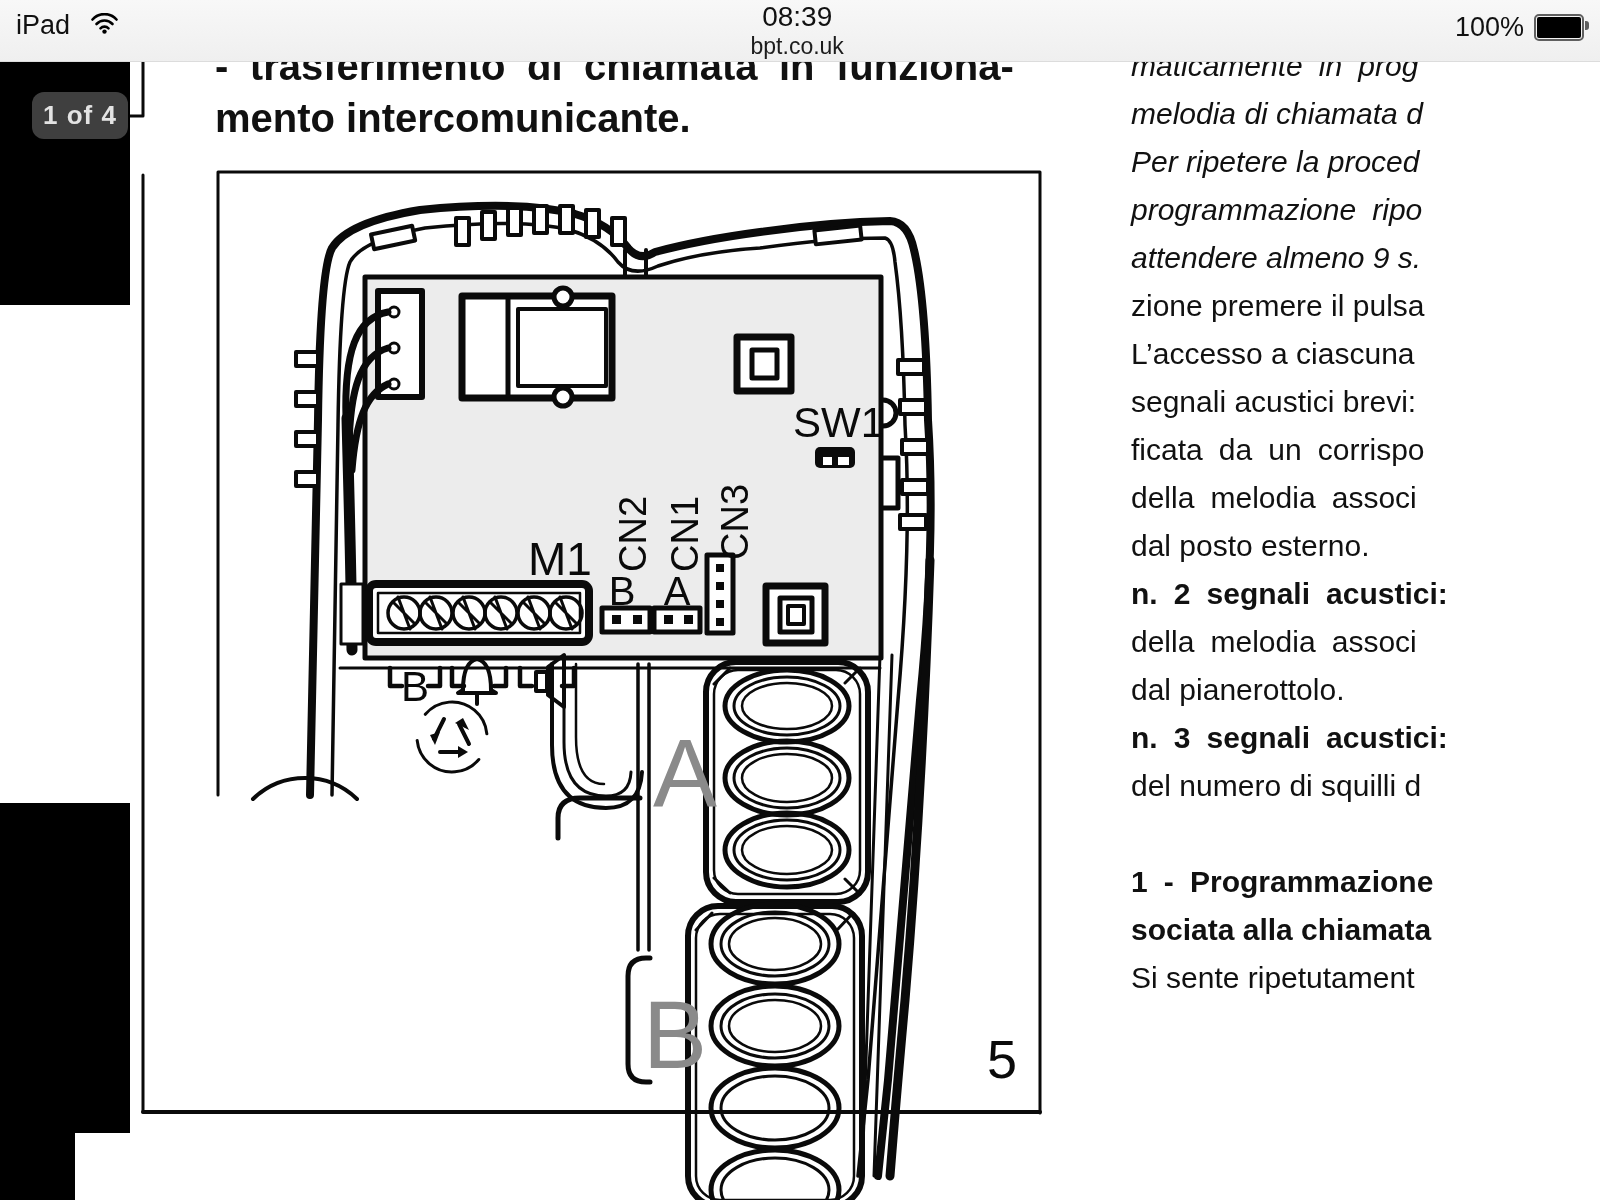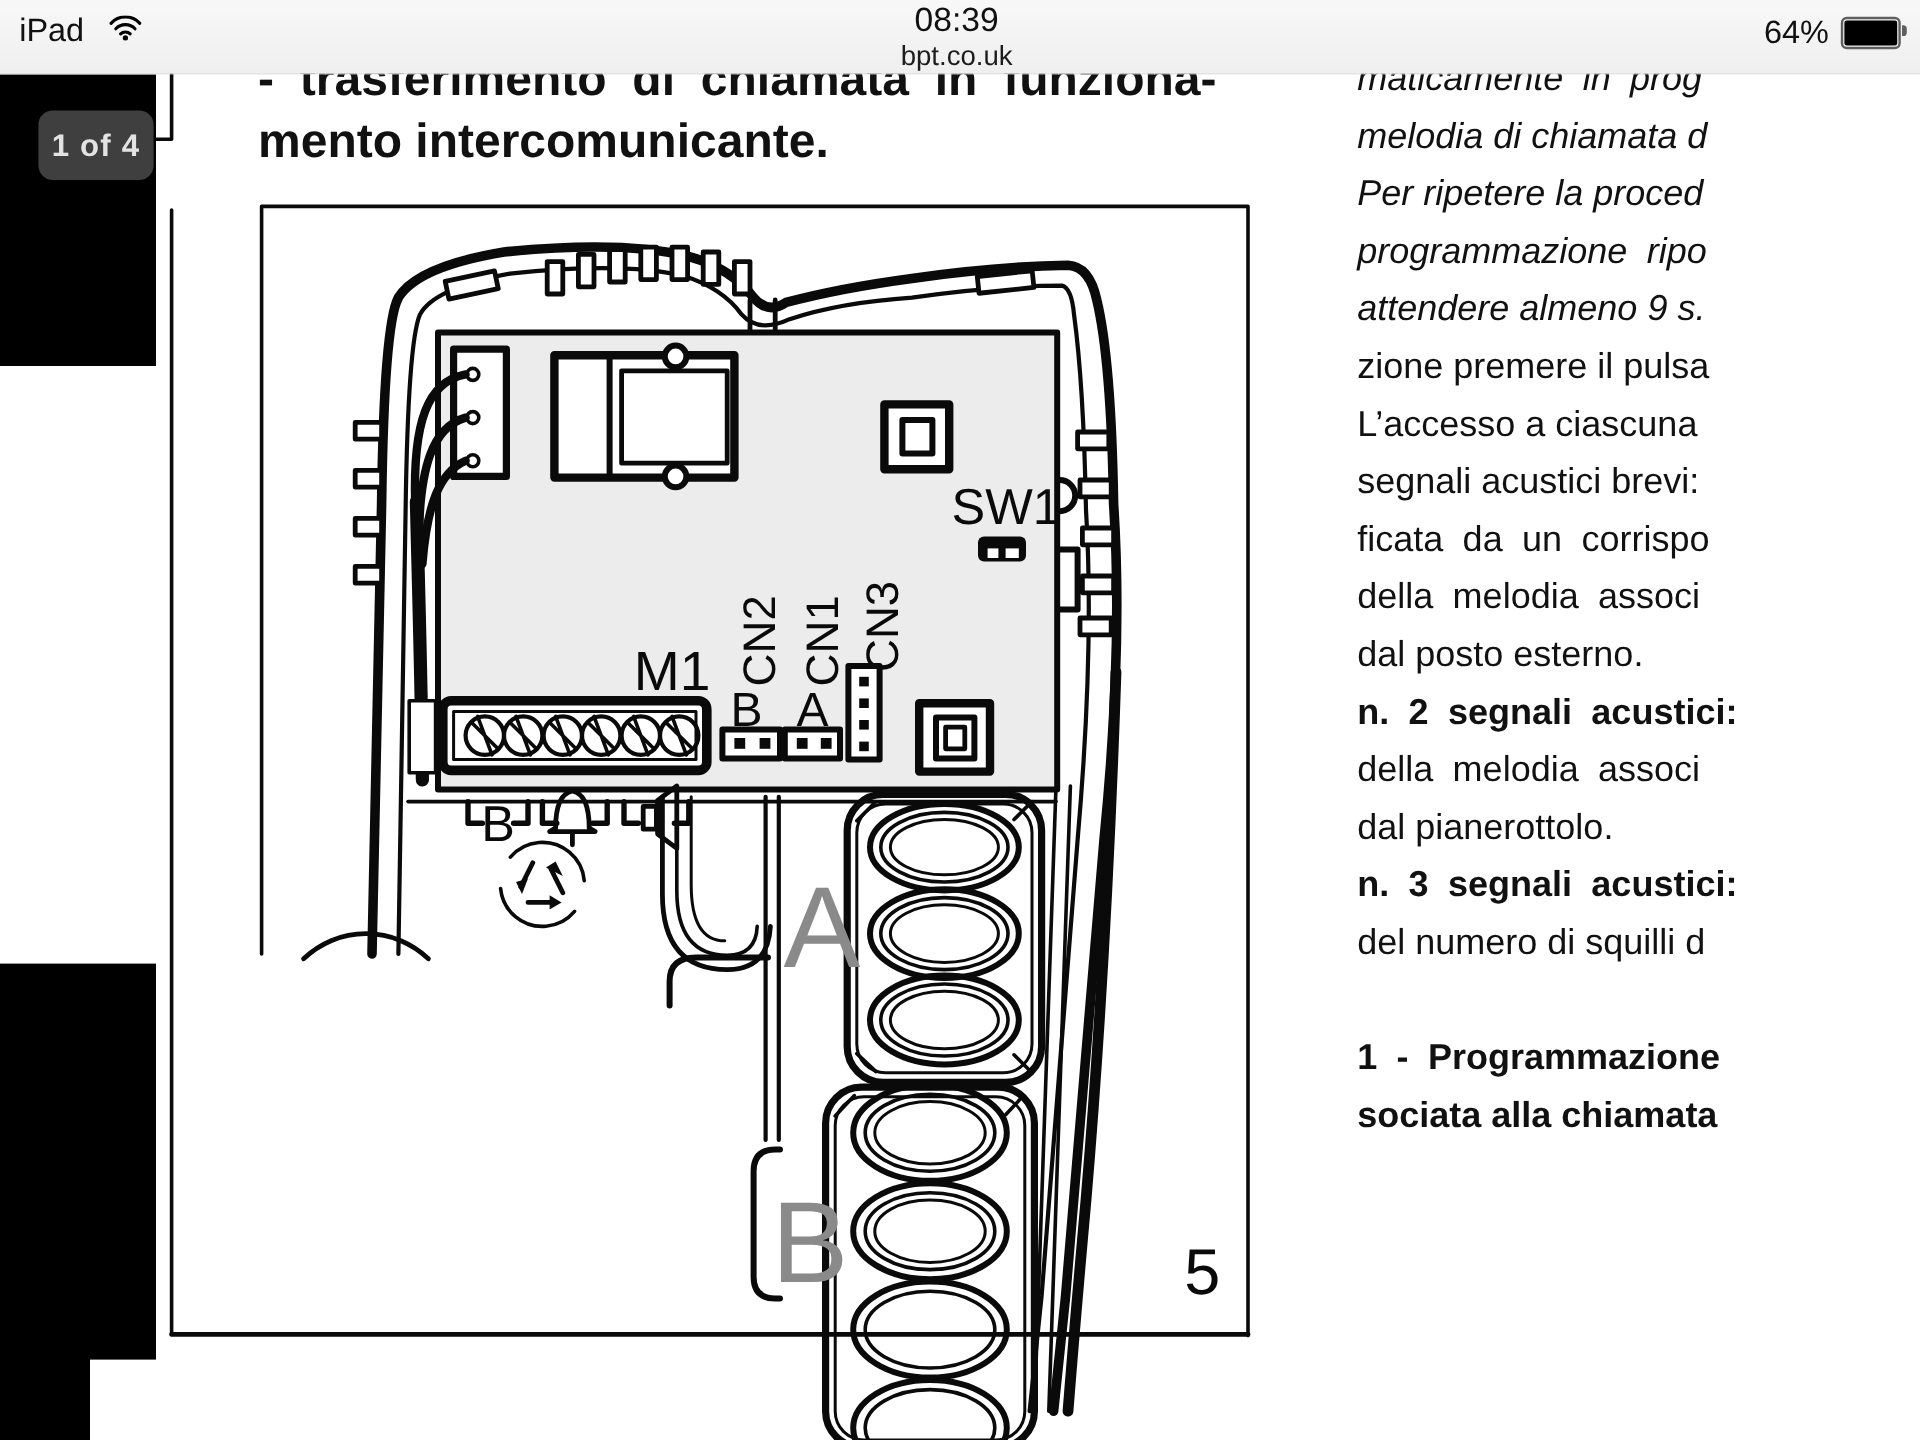--- a/index.html
+++ b/index.html
@@ -17,21 +17,21 @@
   .bat{width:44px;height:21px;border:2px solid #5f5f5f;border-radius:5px;position:relative;
        background:#000;background-clip:content-box;padding:1px;}
   .bat:after{content:"";position:absolute;right:-7px;top:5px;width:4px;height:9px;background:#5f5f5f;
        border-radius:0 3px 3px 0;}
 
   
   .black{position:absolute;background:#000;z-index:40;}
   .blk-tl{left:0;top:62px;width:130px;height:243px;}
   .blk-bl{left:0;top:803px;width:130px;height:330px;}
   .blk-bl2{left:0;top:1130px;width:75px;height:70px;}
-  .badge{position:absolute;left:32px;top:92px;width:96px;height:58px;background:#3f3f3f;border-radius:12px;
+  .badge{position:absolute;left:32px;top:92px;width:96px;height:47px;background:#3f3f3f;border-radius:12px;
          color:#e3e3e3;font-size:26px;font-weight:bold;display:flex;align-items:center;justify-content:center;
          z-index:45;letter-spacing:1px;}
 
   
   .left-col{position:absolute;left:215px;top:40px;z-index:10;}
   .lline{height:52px;line-height:52px;font-size:40px;white-space:pre;font-weight:bold;}
   .right-col{position:absolute;left:1131px;top:42px;z-index:10;width:470px;}
   .rline{height:48px;line-height:48px;font-size:30px;white-space:pre;}
   .bold{font-weight:bold;}
   .italic{font-style:italic;}
@@ -281,20 +281,21 @@
     <div class="rline spread">ficata da un corrispo</div>
     <div class="rline spread">della melodia associ</div>
     <div class="rline">dal posto esterno.</div>
     <div class="rline bold spread">n. 2 segnali acustici:</div>
     <div class="rline spread">della melodia associ</div>
     <div class="rline">dal pianerottolo.</div>
     <div class="rline bold spread">n. 3 segnali acustici:</div>
     <div class="rline">del numero di squilli d</div>
     <div class="rline bold spread gap">1 - Programmazione</div>
     <div class="rline bold">sociata alla chiamata</div>
+    <div class="rline">Si sente ripetutament</div>
   </div>
 
 <div class="black blk-tl"></div>
 <div class="black blk-bl"></div>
 <div class="black blk-bl2"></div>
 <div class="badge">1 of 4</div>
 
 <div class="statusbar">
   <div class="sb-left">
     <span>iPad</span>
@@ -307,16 +308,16 @@
         </g>
         <circle cx="13.5" cy="18.6" r="2.2" fill="#000"></circle>
       </svg>
     </span>
   </div>
   <div class="sb-center">
     <div class="sb-time">08:39</div>
     <div class="sb-url">bpt.co.uk</div>
   </div>
   <div class="sb-right">
-    <span>64%</span>
+    <span>100%</span>
     <span class="bat"></span>
   </div>
 </div>
 
 </body></html>

